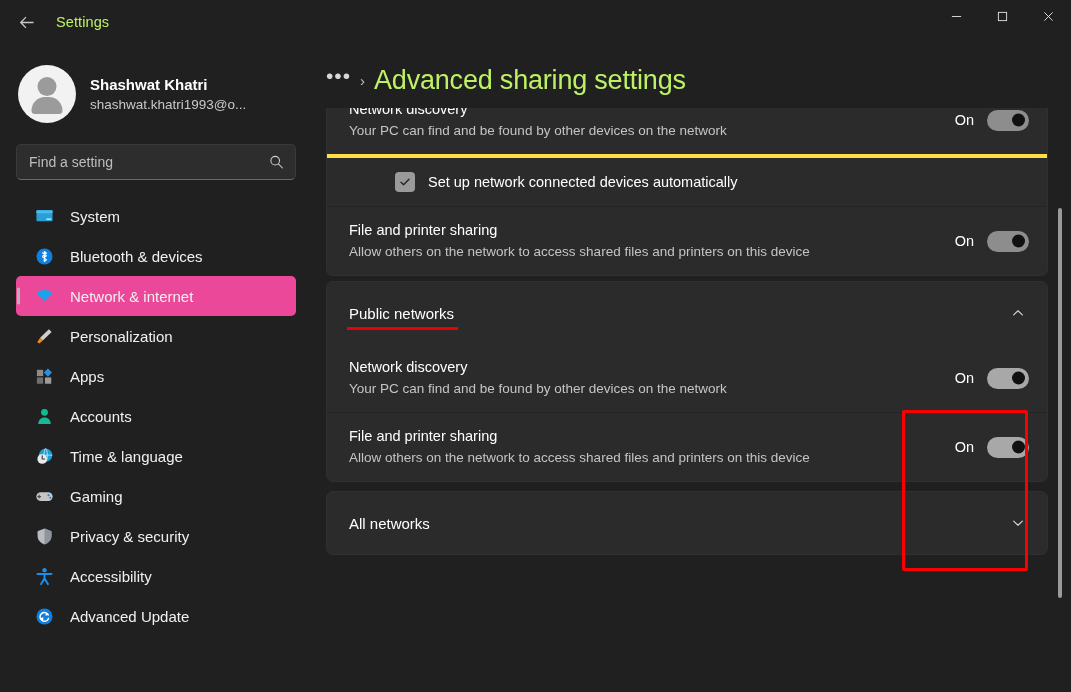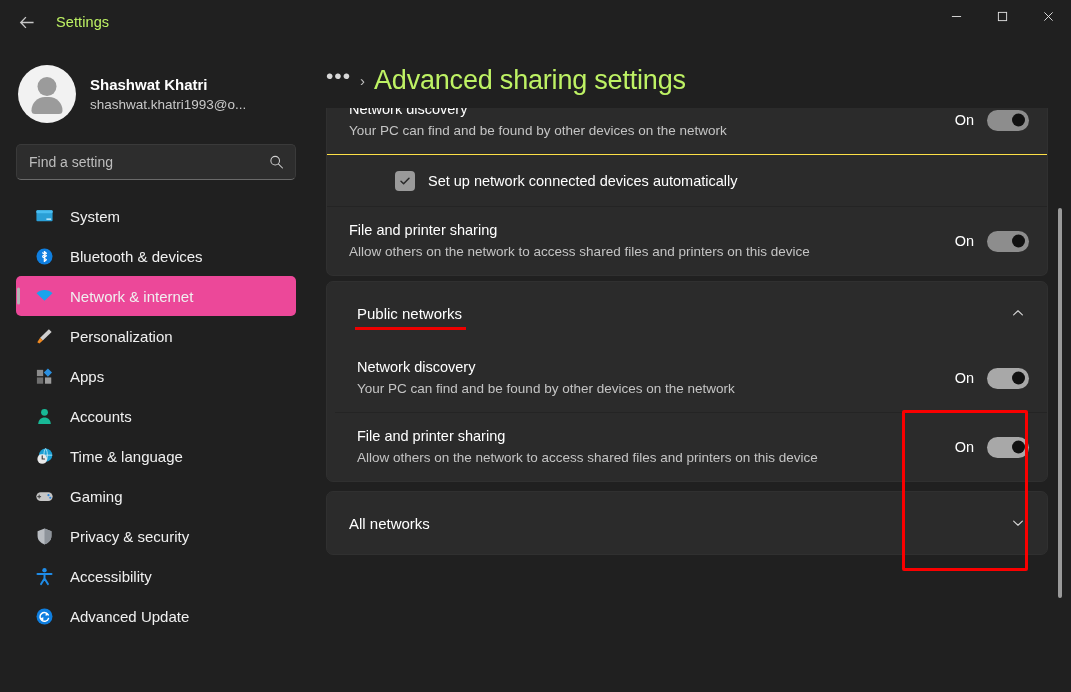--- a/index.html
+++ b/index.html
@@ -475,21 +475,21 @@
               <div class="row-desc">Your PC can find and be found by other devices on the network</div>
             </div>
             <div class="row-right">
               <span class="state-label">On</span>
               <span class="toggle dim">
                 <span class="knob"></span>
               </span>
             </div>
           </div>
 
-          <div class="checkrow" style="border-top:1px solid #fde047;">
+          <div class="checkrow" style="border-top:4px solid #fde047;">
             <span class="cb">
               <svg viewBox="0 0 12 12">
                 <path d="M2 6.2 L4.6 8.8 L10 3.2" fill="none" stroke="#2a2a2a" stroke-width="1.5" stroke-linecap="round" stroke-linejoin="round"></path>
               </svg>
             </span>
             <span class="cb-label">Set up network connected devices automatically</span>
           </div>
 
           <div class="row" style="border-top:1px solid #242424;">
             <div class="row-text">
@@ -498,21 +498,21 @@
             </div>
             <div class="row-right">
               <span class="state-label">On</span>
               <span class="toggle dim">
                 <span class="knob"></span>
               </span>
             </div>
           </div>
         </div>
 
-        <div class="card" style="margin-top:1px;padding-left:8px;">
+        <div class="card" style="margin-top:1px;">
           <div class="section-head">
             <span class="section-title underlined">Public networks</span>
             <svg class="chev" viewBox="0 0 16 16">
               <path d="M3 10.2 L8 5.4 L13 10.2" fill="none" stroke="#d5d5d5" stroke-width="1.3" stroke-linecap="round" stroke-linejoin="round"></path>
             </svg>
           </div>
 
           <div class="row">
             <div class="row-text">
               <div class="row-title">Network discovery</div>

